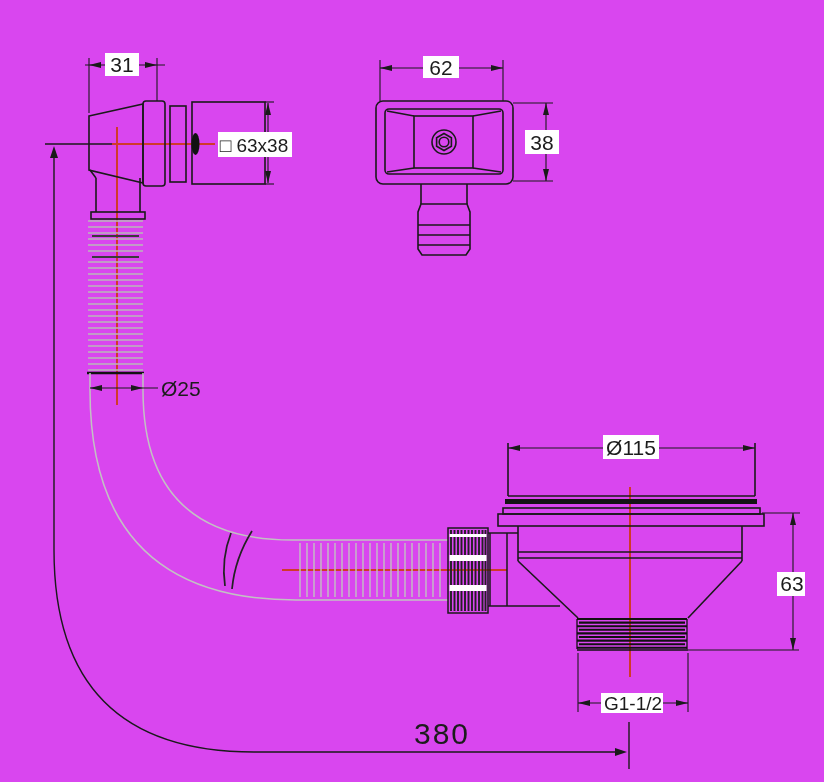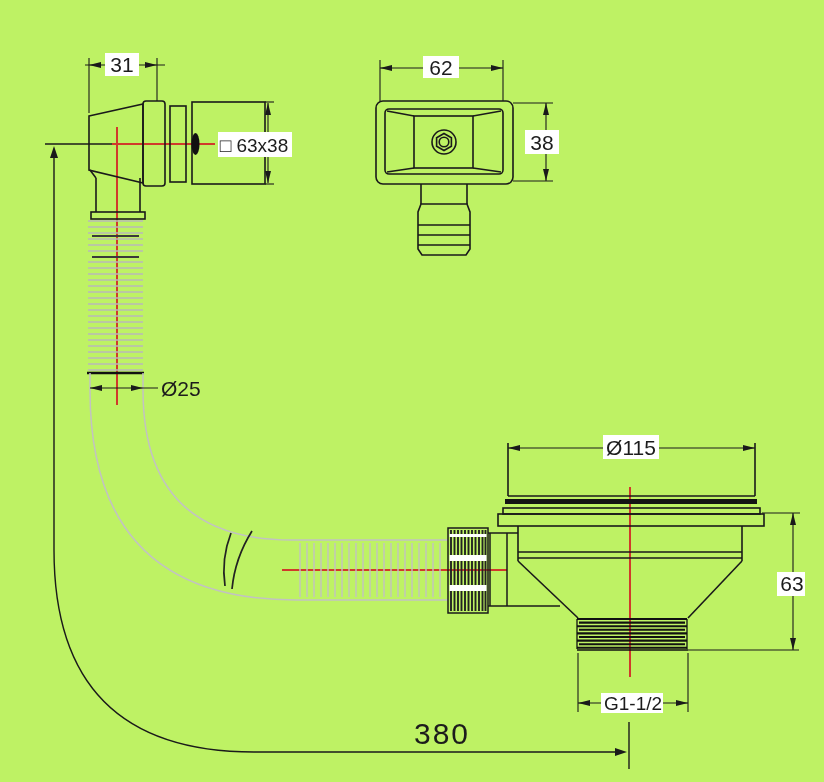--- a/index.html
+++ b/index.html
@@ -1,16 +1,16 @@
 <!DOCTYPE html>
 <html><head>
 <meta charset="utf-8">
 <style>
   html,body{margin:0;padding:0;background:#fff;}
-  .stage{position:relative;width:824px;height:782px;background:#bef264;overflow:hidden;
+  .stage{position:relative;width:824px;height:782px;background:#d946ef;overflow:hidden;
          font-family:"Liberation Sans",sans-serif;}
   svg{position:absolute;left:0;top:0;}
   text{fill:#1c1c1c;font-family:"Liberation Sans",sans-serif;}
   .dim{font-size:21px;}
   .dim-sm{font-size:19px;}
   .dim-lg{font-size:30px;letter-spacing:2px;}
 </style>
 </head>
 <body>
 

